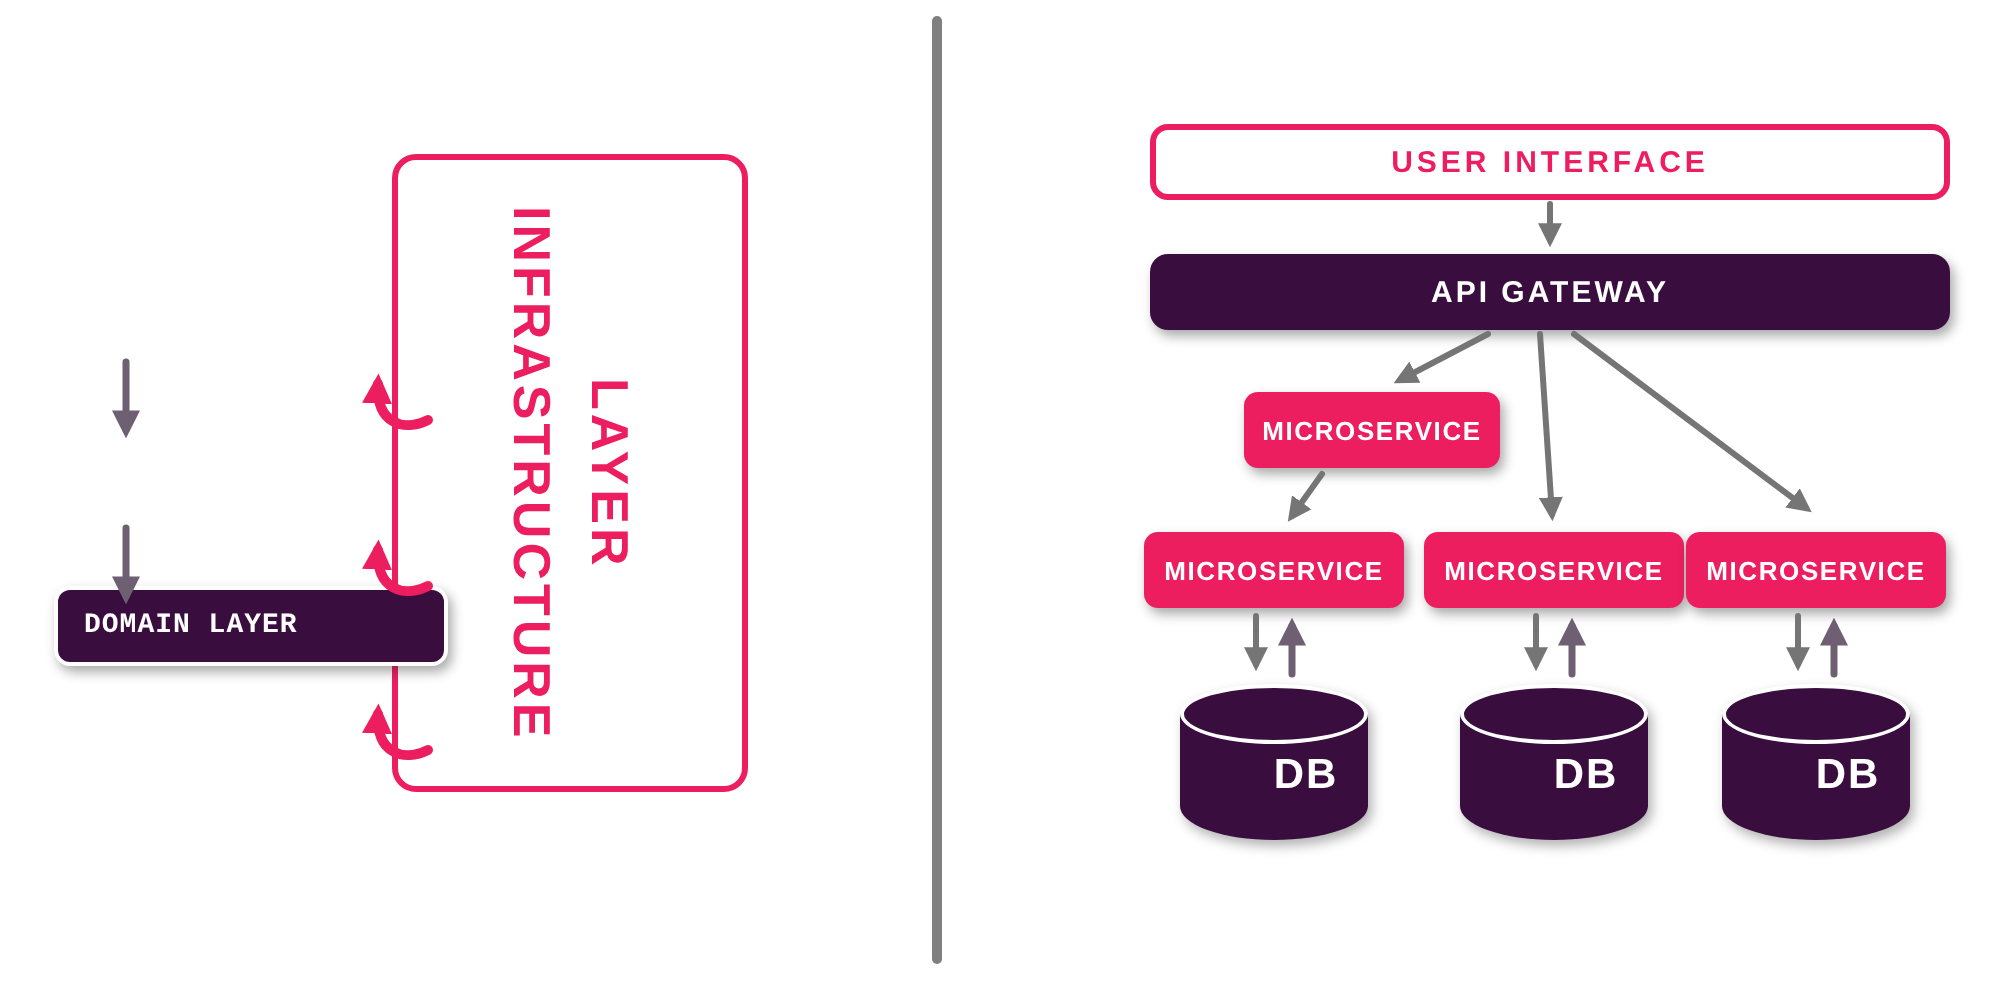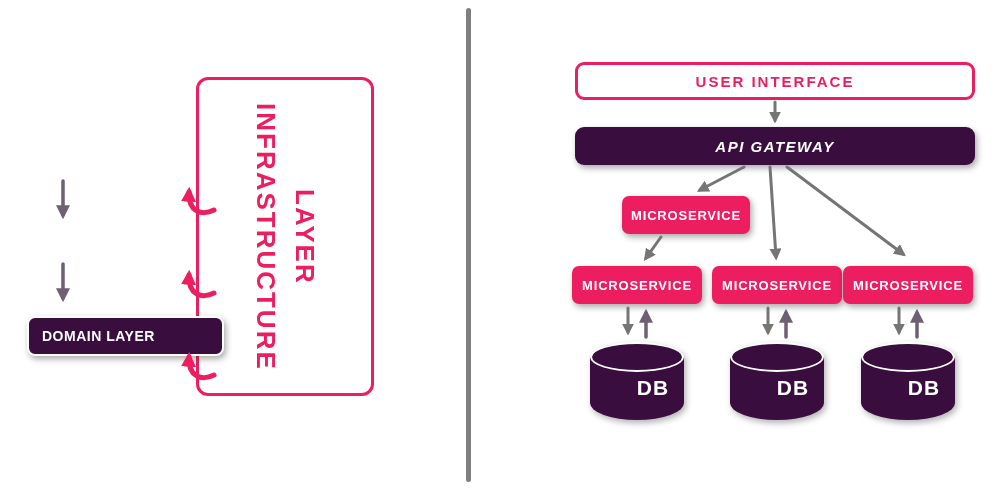--- a/index.html
+++ b/index.html
@@ -18,25 +18,25 @@
   .node{position:absolute;display:flex;align-items:center;font-weight:bold;color:#fff;}
   .shadow{box-shadow:2px 3px 6px rgba(40,40,40,.40);}
 
   
   .divider{position:absolute;left:466px;top:8px;width:5px;height:474px;background:var(--divider-gray);border-radius:3px;}
 
   
   .infra-box{position:absolute;left:196px;top:77px;width:178px;height:319px;border:3px solid var(--pink);border-radius:12px;display:flex;align-items:center;justify-content:center;}
   .infra-label{writing-mode:vertical-lr;text-orientation:mixed;height:300px;text-align:center;color:var(--pink);font-weight:bold;font-size:26px;letter-spacing:2px;line-height:1.5;}
   .layer-box{left:27px;width:197px;height:40px;background:var(--dark-purple);border:2px solid #fff;border-radius:8px;padding-left:13px;font-size:14px;letter-spacing:.5px;}
-  .layer-1{top:138px;} .layer-2{top:221px;} .layer-3{top:316px;}
+  .layer-1{top:138px;} .layer-2{top:221px;} .layer-3{top:293px;font-family:Liberation Mono, monospace;}
 
   
   .ui-box{left:575px;top:62px;width:400px;height:38px;background:#fff;border:3px solid var(--pink);border-radius:9px;justify-content:center;color:var(--pink);font-size:15px;letter-spacing:2px;}
-  .gw-box{left:575px;top:127px;width:400px;height:38px;background:var(--dark-purple);border-radius:9px;justify-content:center;font-size:15px;letter-spacing:1.5px;font-style:italic;}
+  .gw-box{left:575px;top:127px;width:400px;height:38px;background:var(--dark-purple);border-radius:9px;justify-content:center;font-size:15px;letter-spacing:1.5px;}
   .ms-box{height:38px;background:var(--pink);border-radius:7px;justify-content:center;font-size:13px;letter-spacing:.8px;}
   .ms-mid{left:622px;top:196px;width:128px;}
   .ms-1{left:572px;top:266px;width:130px;}
   .ms-2{left:712px;top:266px;width:130px;}
   .ms-3{left:843px;top:266px;width:130px;}
 
   
   .db{position:absolute;width:94px;height:80px;filter:drop-shadow(2px 3px 3px rgba(0,0,0,.30));}
   .db-1{left:590px;top:342px;} .db-2{left:730px;top:342px;} .db-3{left:861px;top:342px;}
   .db-body{position:absolute;top:15px;left:0;width:94px;height:63px;background:var(--dark-purple);border-radius:0 0 47px 47px / 0 0 17px 17px;}

